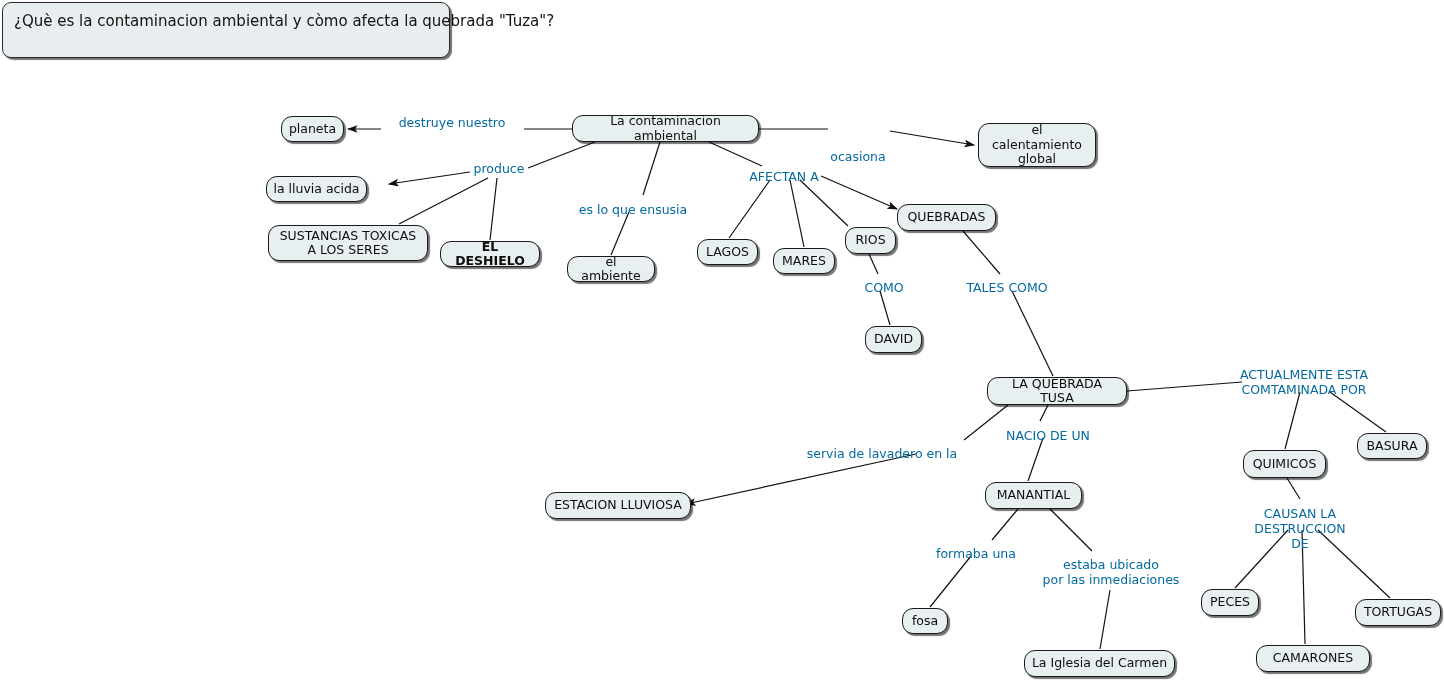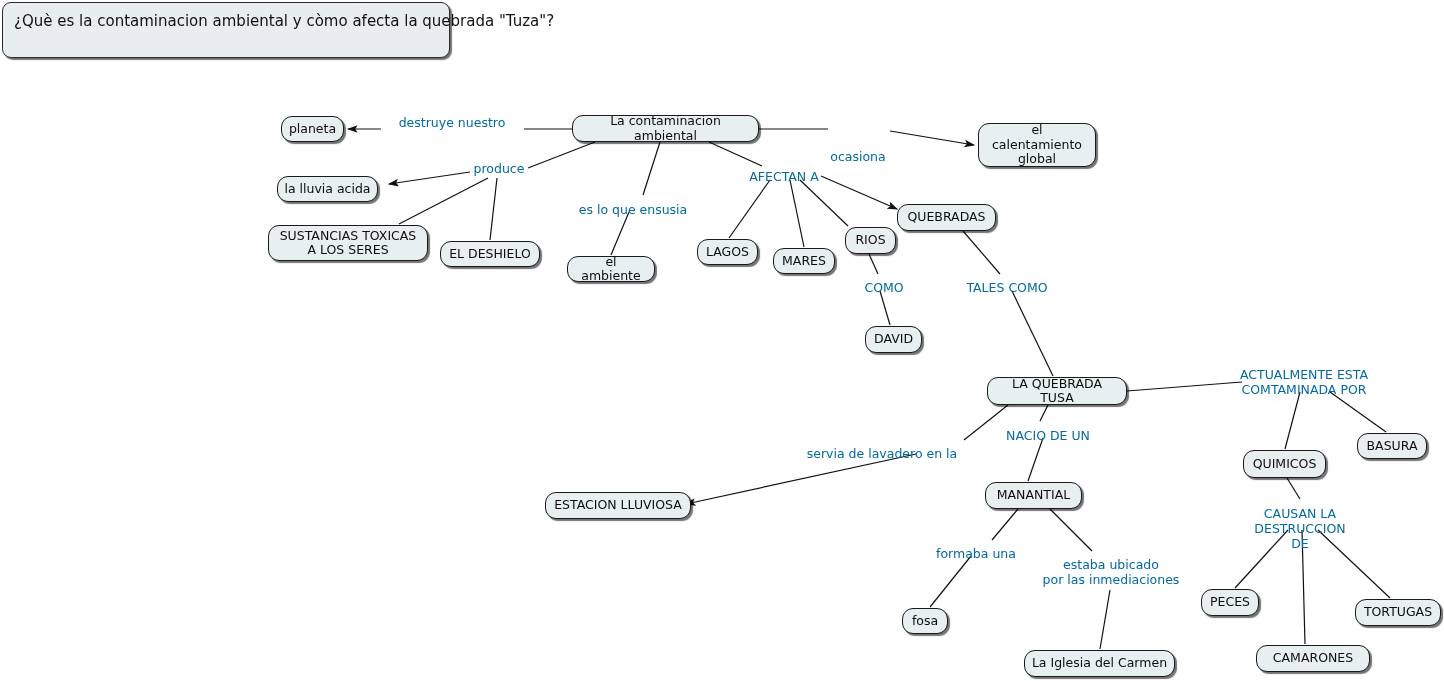--- a/index.html
+++ b/index.html
@@ -118,26 +118,26 @@
       </g>
   </svg>
 
   <div id="focus-question" class="focus-box" style="left: 2px; top: 2px; width: 448px; height: 56px;">¿Què es la contaminacion ambiental y còmo afecta la quebrada "Tuza"?</div>
 
   <div id="node-layer">
       <div class="node" style="left: 281px; top: 116px; width: 63px; height: 26px;"><span>planeta</span></div>
       <div class="node" style="left: 572px; top: 115px; width: 187px; height: 27px;"><span>La contaminacion ambiental</span></div>
       <div class="node" style="left: 978px; top: 123px; width: 118px; height: 44px;"><span>el calentamiento
 global</span></div>
-      <div class="node" style="left: 277px; top: 176px; width: 101px; height: 26px;"><span>la lluvia acida</span></div>
+      <div class="node" style="left: 266px; top: 176px; width: 101px; height: 26px;"><span>la lluvia acida</span></div>
       <div class="node" style="left: 897px; top: 204px; width: 99px; height: 27px;"><span>QUEBRADAS</span></div>
       <div class="node" style="left: 268px; top: 225px; width: 160px; height: 36px;"><span>SUSTANCIAS TOXICAS
 A LOS SERES</span></div>
       <div class="node" style="left: 845px; top: 227px; width: 51px; height: 27px;"><span>RIOS</span></div>
-      <div class="node" style="left: 440px; top: 241px; width: 100px; height: 26px;"><span>EL DESHIELO</span></div>
+      <div class="node" style="left: 440px; top: 241px; width: 100px; height: 26px; font-weight: bold;"><span>EL DESHIELO</span></div>
       <div class="node" style="left: 697px; top: 239px; width: 61px; height: 26px;"><span>LAGOS</span></div>
       <div class="node" style="left: 773px; top: 248px; width: 62px; height: 26px;"><span>MARES</span></div>
       <div class="node" style="left: 567px; top: 256px; width: 88px; height: 26px;"><span>el ambiente</span></div>
       <div class="node" style="left: 865px; top: 326px; width: 57px; height: 27px;"><span>DAVID</span></div>
       <div class="node" style="left: 987px; top: 377px; width: 140px; height: 28px;"><span>LA QUEBRADA TUSA</span></div>
       <div class="node" style="left: 1357px; top: 433px; width: 70px; height: 26px;"><span>BASURA</span></div>
       <div class="node" style="left: 1243px; top: 450px; width: 83px; height: 28px;"><span>QUIMICOS</span></div>
       <div class="node" style="left: 985px; top: 482px; width: 97px; height: 27px;"><span>MANANTIAL</span></div>
       <div class="node" style="left: 545px; top: 492px; width: 146px; height: 27px;"><span>ESTACION LLUVIOSA</span></div>
       <div class="node" style="left: 1201px; top: 589px; width: 58px; height: 27px;"><span>PECES</span></div>

